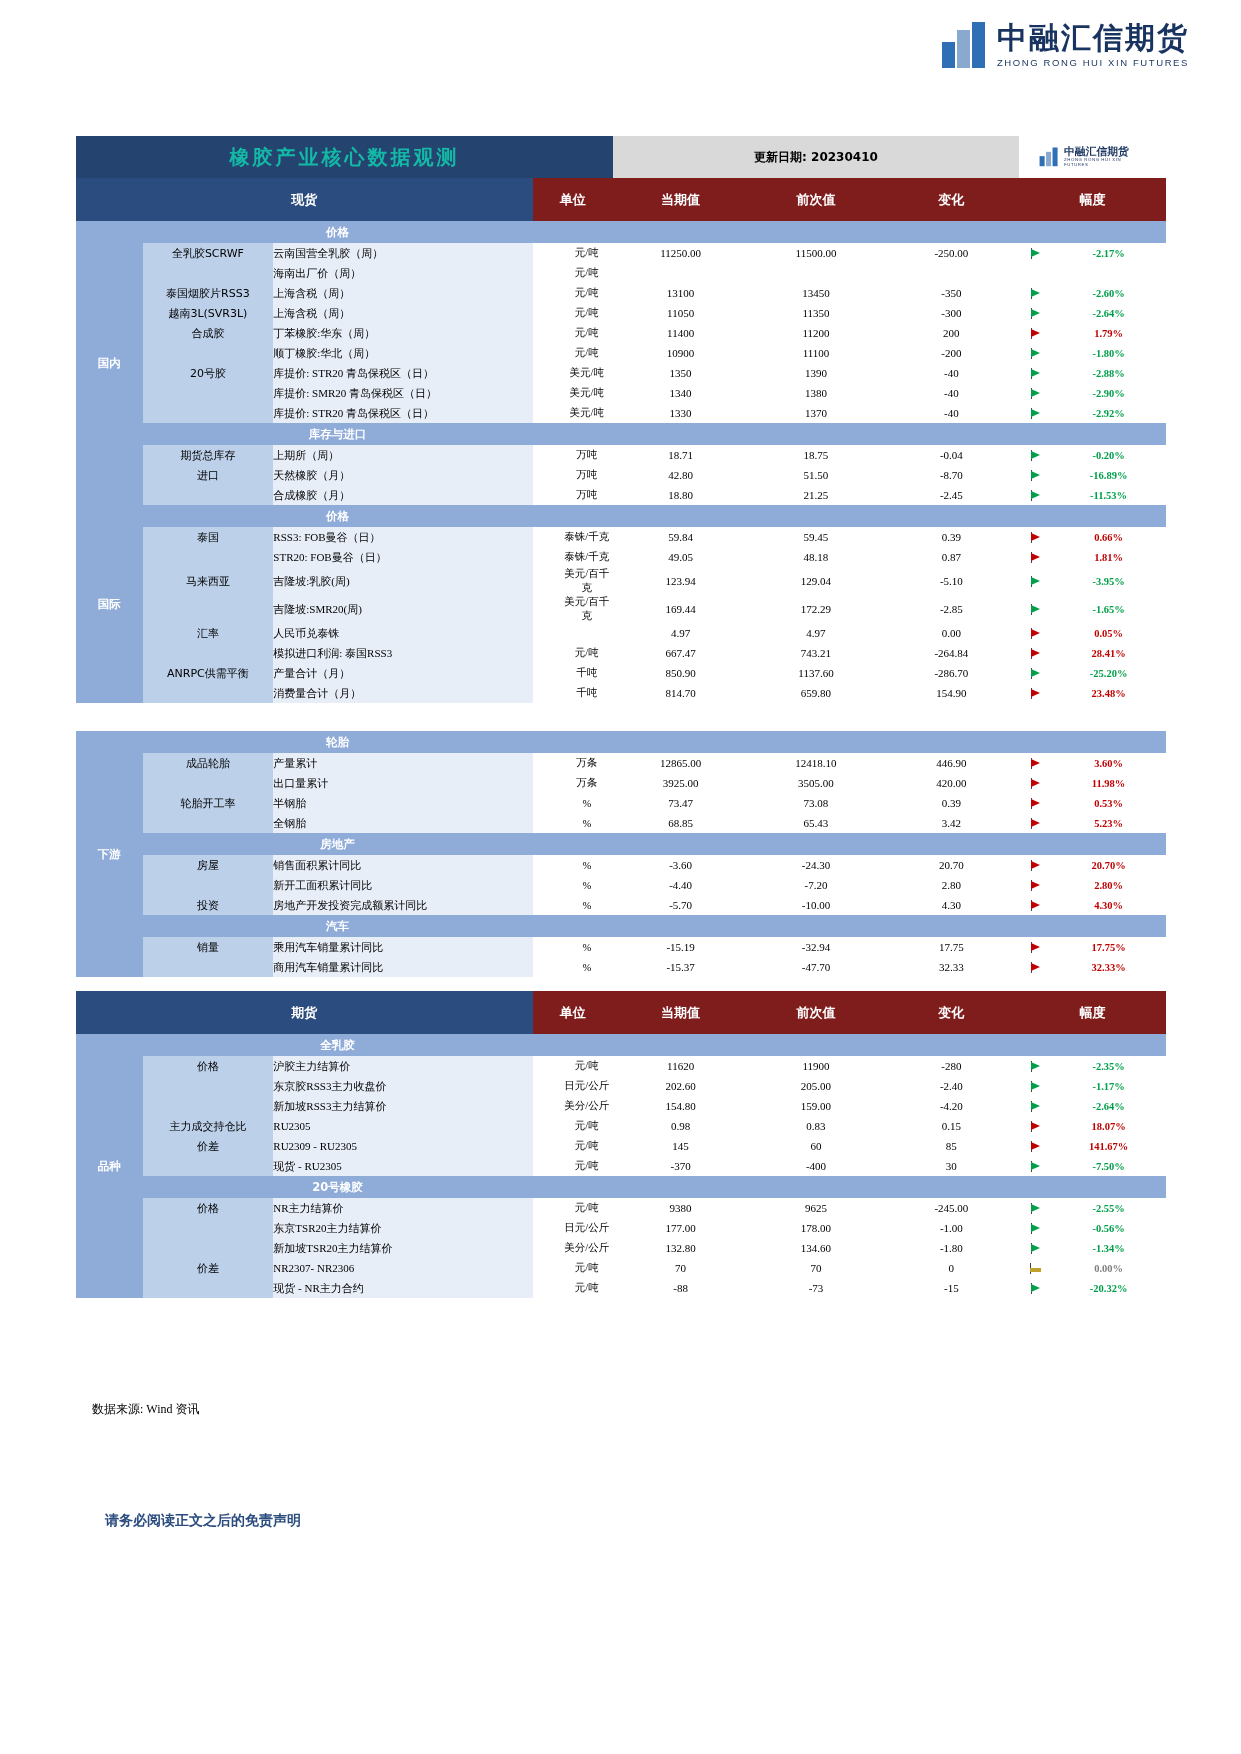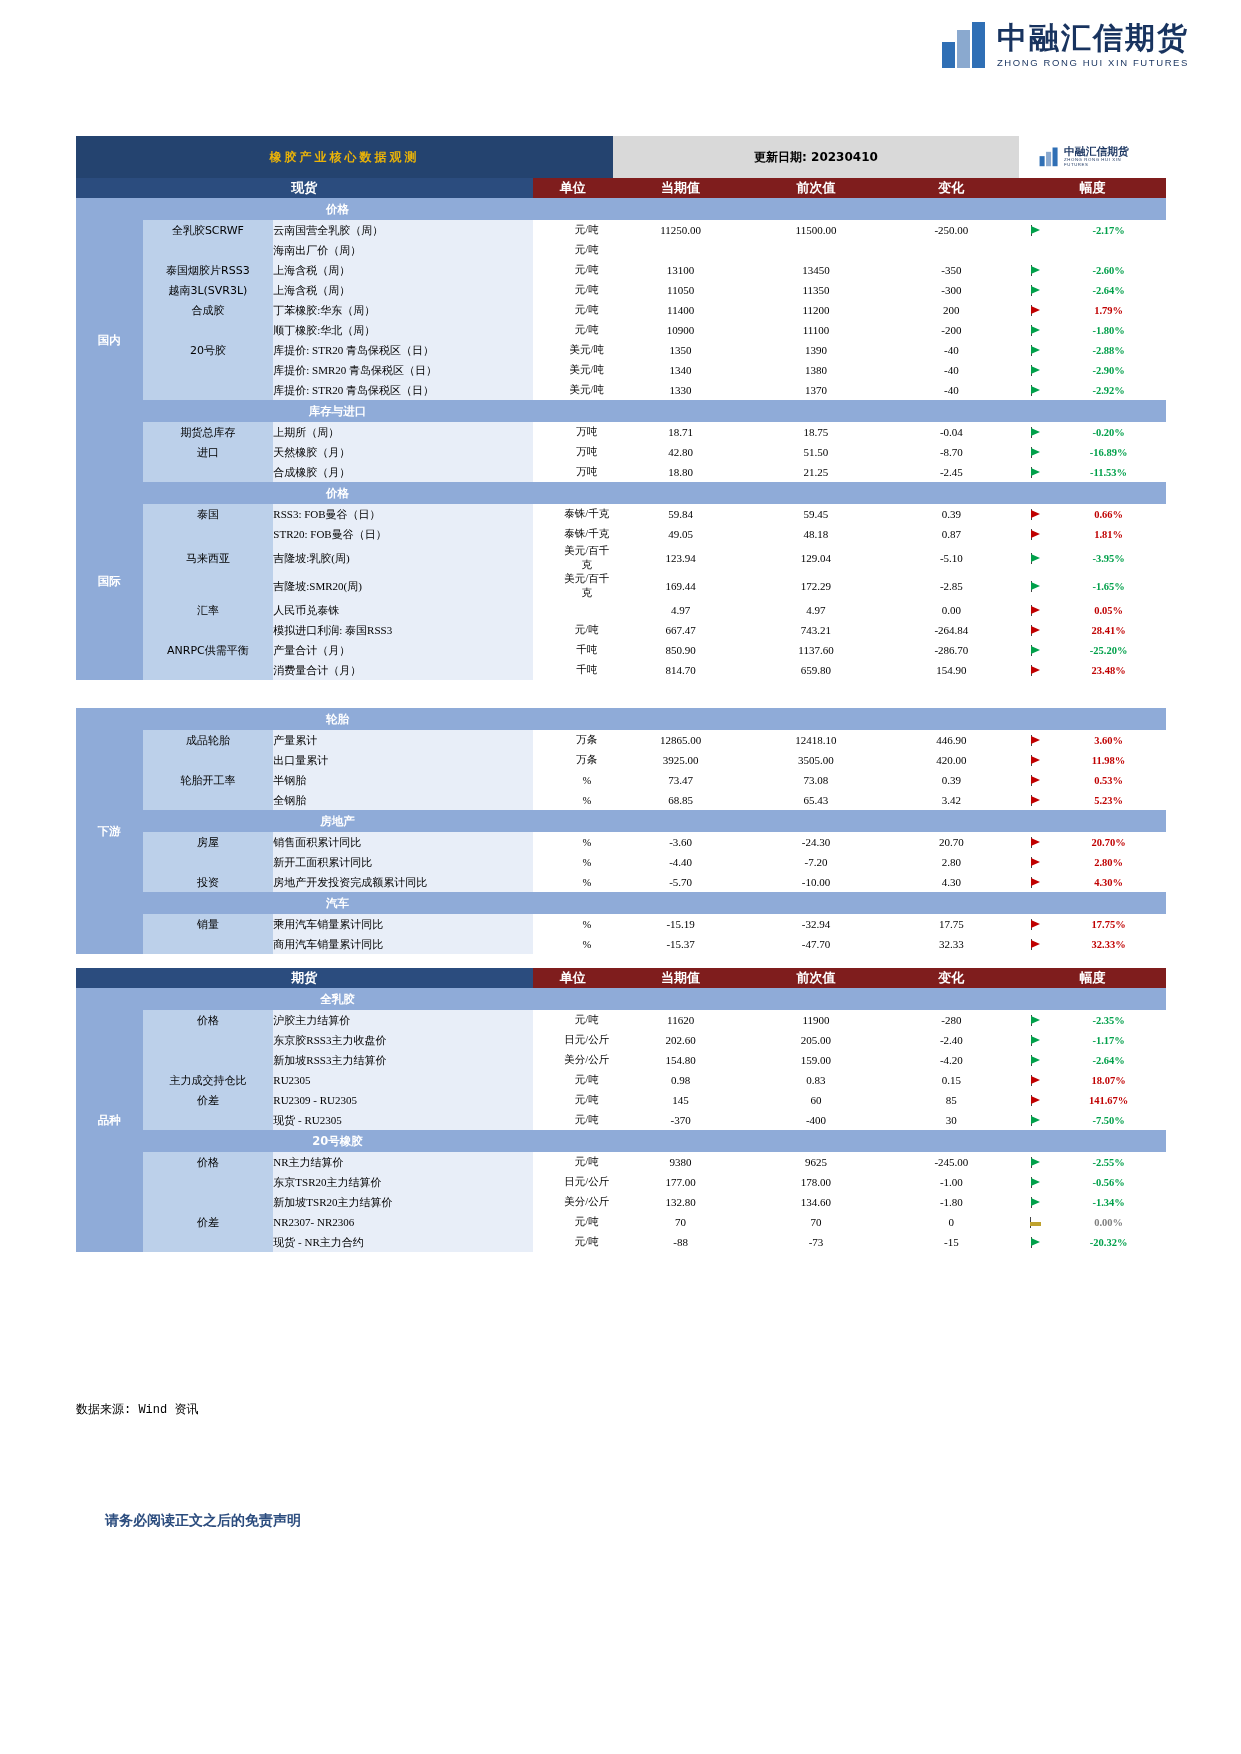--- a/index.html
+++ b/index.html
@@ -13,26 +13,26 @@
   .logo-wrap{position:absolute;top:22px;right:52px;display:flex;align-items:center;gap:10px;}
   .zrf-mark{display:flex;align-items:flex-end;height:46px;}
   .zrf-mark .bar{width:13px;background:#2f6fb5;margin-right:2px;}
   .logo-cn{font-family:"DejaVu Sans", sans-serif;font-weight:bold;font-size:30px;letter-spacing:2px;color:#18335f;line-height:1;}
   .logo-en{font-family:"Liberation Sans", sans-serif;font-size:9.5px;letter-spacing:1.6px;color:#18335f;margin-top:4px;}
 
   .sheet{position:absolute;left:76px;top:136px;width:1090px;}
   table{border-collapse:collapse;width:100%;table-layout:fixed;}
   td{font-size:11px;padding:0;height:20px;vertical-align:middle;}
 
-  .title-bar{background:#24436f;color:#eab308;font-family:"DejaVu Sans", sans-serif;font-weight:bold;font-size:12px;text-align:center;letter-spacing:3px;height:42px;}
+  .title-bar{background:#24436f;color:#14b8a6;font-family:"DejaVu Sans", sans-serif;font-weight:bold;font-size:20px;text-align:center;letter-spacing:3px;height:42px;}
   .date-bar{background:#d9d9d9;color:#000;font-family:"DejaVu Sans", sans-serif;font-weight:bold;font-size:12px;text-align:center;height:42px;}
   .logo-cell{background:#ffffff;height:42px;text-align:center;}
   .logo-cell .mini{display:inline-flex;align-items:center;gap:5px;transform:scale(.72);}
 
-  .sec-head td{background:#2b4c7e;color:#fff;font-family:"DejaVu Sans", sans-serif;font-weight:bold;font-size:13px;text-align:center;height:20px;}
+  .sec-head td{background:#2b4c7e;color:#fff;font-family:"DejaVu Sans", sans-serif;font-weight:bold;font-size:13px;text-align:center;height:43px;}
   .sec-head td.dark{background:#7f1d1d;}
   .sec-head td.blue{background:#2b4c7e;}
 
   .grp-row td{background:#8fabd8;color:#fff;font-family:"DejaVu Sans", sans-serif;font-weight:bold;font-size:11.5px;text-align:center;height:22px;}
   .side{background:#8fabd8;color:#fff;font-family:"DejaVu Sans", sans-serif;font-weight:bold;font-size:12px;text-align:center;vertical-align:middle;}
   .cat{background:#bcd0ea;color:#000;font-family:"DejaVu Sans", sans-serif;font-weight:normal;font-size:11px;text-align:center;vertical-align:middle;}
   .cat.empty{background:#bcd0ea;}
   .item{background:#e8eef8;color:#000;font-size:11px;}
   .num{text-align:center;background:#fff;font-family:"Liberation Serif", serif;font-size:11px;}
   .unit{text-align:center;background:#fff;font-size:10.5px;padding-left:28px;}
@@ -40,21 +40,21 @@
   .pct.up{color:#c00000;}
   .pct.down{color:#00a04a;}
   .pct.flat{color:#7f7f7f;}
   .flagcell{background:#fff;text-align:center;}
   .flag{display:inline-block;width:0;height:0;border-left:9px solid #c00000;border-top:4px solid transparent;border-bottom:4px solid transparent;position:relative;}
   .flag.down{border-left-color:#00a04a;}
   .flag.flat{border:none;width:11px;height:4px;background:#bfa22e;}
   .flagpole{display:inline-block;width:1px;height:11px;background:#444;vertical-align:-2px;margin-right:-1px;}
   .gap-row td{height:14px;background:#fff;border:none;}
 
-  .source{position:absolute;left:76px;top:1401px;font-family:Liberation Mono, monospace;font-size:12px;}
+  .source{position:absolute;left:92px;top:1401px;font-family:Liberation Serif, serif;font-size:12px;}
   .footer{position:absolute;left:105px;top:1512px;font-family:"DejaVu Sans", sans-serif;font-weight:bold;font-size:14px;color:#2b4c7e;}
 </style>
 </head>
 <body>
 
 <div class="logo-wrap">
   <div class="zrf-mark">
     <div class="bar" style="height:26px;"></div>
     <div class="bar" style="height:38px;background:#8aa9cf;"></div>
     <div class="bar" style="height:46px;"></div>

